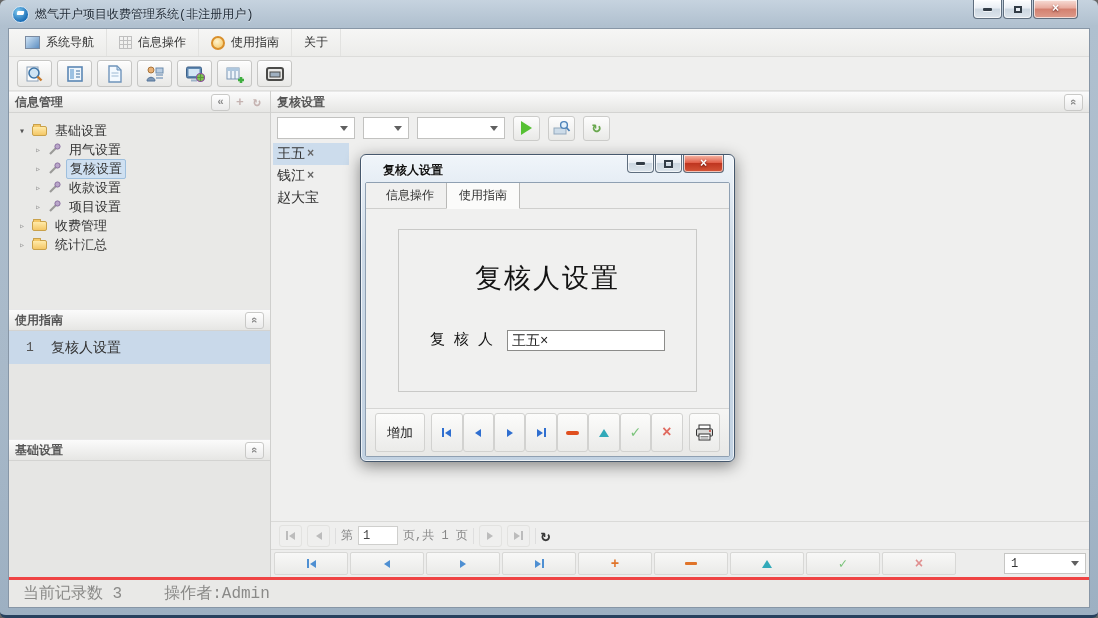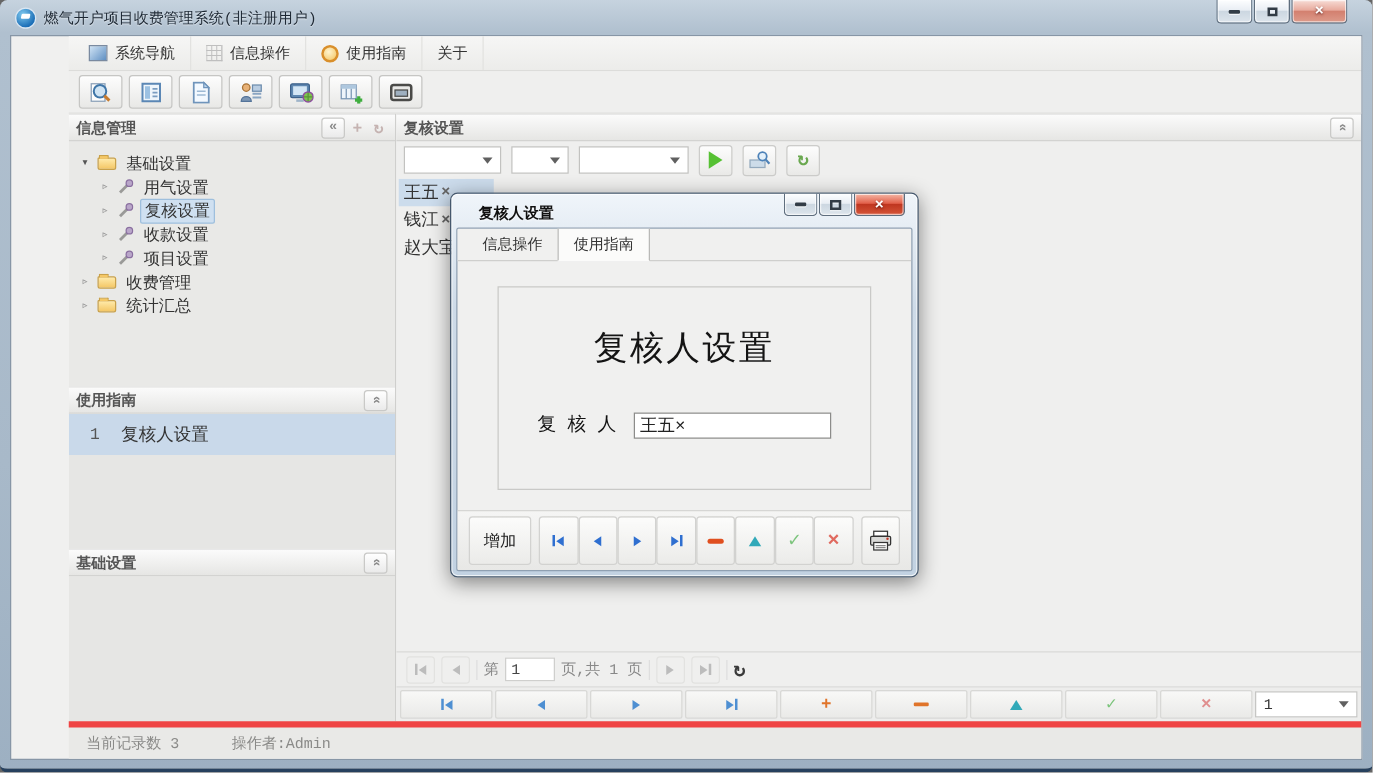--- a/index.html
+++ b/index.html
@@ -29,21 +29,21 @@
   .cap-btn.w-close { width: 45px; }
   .cap-close-muted { background: linear-gradient(180deg,#f7ddd6,#e8ab9e 45%,#d3806f 50%,#dd9b8b); }
   .cap-close-red { background: linear-gradient(180deg,#f5b9a8,#e2604a 45%,#bf3620 50%,#d55538); }
   .glyph-min { width: 9px; height: 3px; background: #323c46; border-radius: 1px; box-shadow: 0 1px 0 rgba(255,255,255,.7); }
   .glyph-max { width: 9px; height: 8px; border: 2px solid #323c46; box-shadow: 0 1px 0 rgba(255,255,255,.5); }
   .glyph-restore { width: 8px; height: 7px; border: 2px solid #323c46; position: relative; background:#e9eef4; }
   .glyph-restore::before { content:""; position:absolute; left:2px; top:-4px; width:8px; height:7px;
     border:2px solid #323c46; z-index:-1; }
   .glyph-x { color: #fff; font-size: 12px; font-weight: bold; text-shadow: 0 1px 2px rgba(60,0,0,.7); line-height: 1; }
   
-  .client { height: 580px; background: #f0f0ef; border: 1px solid #87940a6; border: 1px solid #8796a6; display: flex; flex-direction: column; padding-left: 46px; }
+  .client { height: 580px; background: #f0f0ef; border: 1px solid #87940a6; border: 1px solid #8796a6; display: flex; flex-direction: column; }
   
   .menubar { height: 28px; background: linear-gradient(#f6f6f5,#ececea); border-bottom: 1px solid #dcdcda;
     display: flex; align-items: stretch; padding-left: 4px; flex: none; }
   .menu-item { display: flex; align-items: center; gap: 6px; padding: 0 12px; font-size: 12px; color: #333;
     border-right: 1px solid #e2e2e0; cursor: default; }
   .mi-nav { width: 15px; height: 13px; border: 1px solid #7a8aa0; background: linear-gradient(135deg,#cfe3f5,#5f8fc2); }
   .mi-grid { width: 13px; height: 13px;
     background-image: linear-gradient(#bfbfbf 1px, transparent 1px), linear-gradient(90deg,#bfbfbf 1px, transparent 1px);
     background-size: 4px 4px; border-right:1px solid #bfbfbf; border-bottom:1px solid #bfbfbf; }
   .mi-guide { width: 14px; height: 14px; border-radius: 50%; border: 2px solid #d98f2b;
@@ -121,22 +121,22 @@
   .c-blue { color: #4e8fd2; }
   .c-orange { color: #e0742a; font-size: 14px; font-weight: bold; line-height: 1; }
   .minus-bar { width: 12px; height: 3px; background: #e0742a; border-radius: 1px; }
   .minus-red { width: 13px; height: 4px; background: #e04f1f; border-radius: 2px; }
   .t-up-teal { width:0; height:0; border-left:5px solid transparent; border-right:5px solid transparent; border-bottom:8px solid #31a9b9; }
   .check-g { color: #7cc47c; font-size: 14px; font-weight: bold; line-height: 1; }
   .x-red { color: #e08f8f; font-size: 14px; font-weight: bold; line-height: 1; }
   .rec-combo { margin-left: auto; width: 82px; height: 21px; background: #fff; border: 1px solid #c6c6c4;
     display: flex; align-items: center; justify-content: space-between; padding: 0 6px; font-size: 12px; color: #333; cursor: default; }
   
-  .statusbar { height: 30px; background: #e9e9e7; border-top: 5px solid #ef4444;
-    display: flex; align-items: center; font-size: 12px; color: #8a8a88; flex: none; padding-left: 14px; }
+  .statusbar { height: 30px; background: #e9e9e7; border-top: 3px solid #ef4444;
+    display: flex; align-items: center; font-size: 16px; color: #8a8a88; flex: none; padding-left: 14px; }
   .statusbar span { margin-right: 42px; }
   
   .dialog { position: absolute; left: 360px; top: 154px; width: 375px; height: 308px; z-index: 20;
     border-radius: 6px; border: 1px solid #46586d;
     background: linear-gradient(180deg,#f0f5fa,#cedbe8 30%,#c2d2e2);
     box-shadow: 0 4px 16px rgba(0,0,0,.45), inset 0 0 0 1px rgba(255,255,255,.7);
     padding: 3px 4px 4px 4px; }
   .dlg-titlebar { height: 24px; display: flex; align-items: center; padding: 0 18px; }
   .dlg-title { font-size: 12px; font-weight: bold; color: #111; text-shadow: 0 1px 2px rgba(255,255,255,.9); }
   .dlg-caps { position: absolute; top: 0; right: 10px; display: flex; gap: 1px; }

